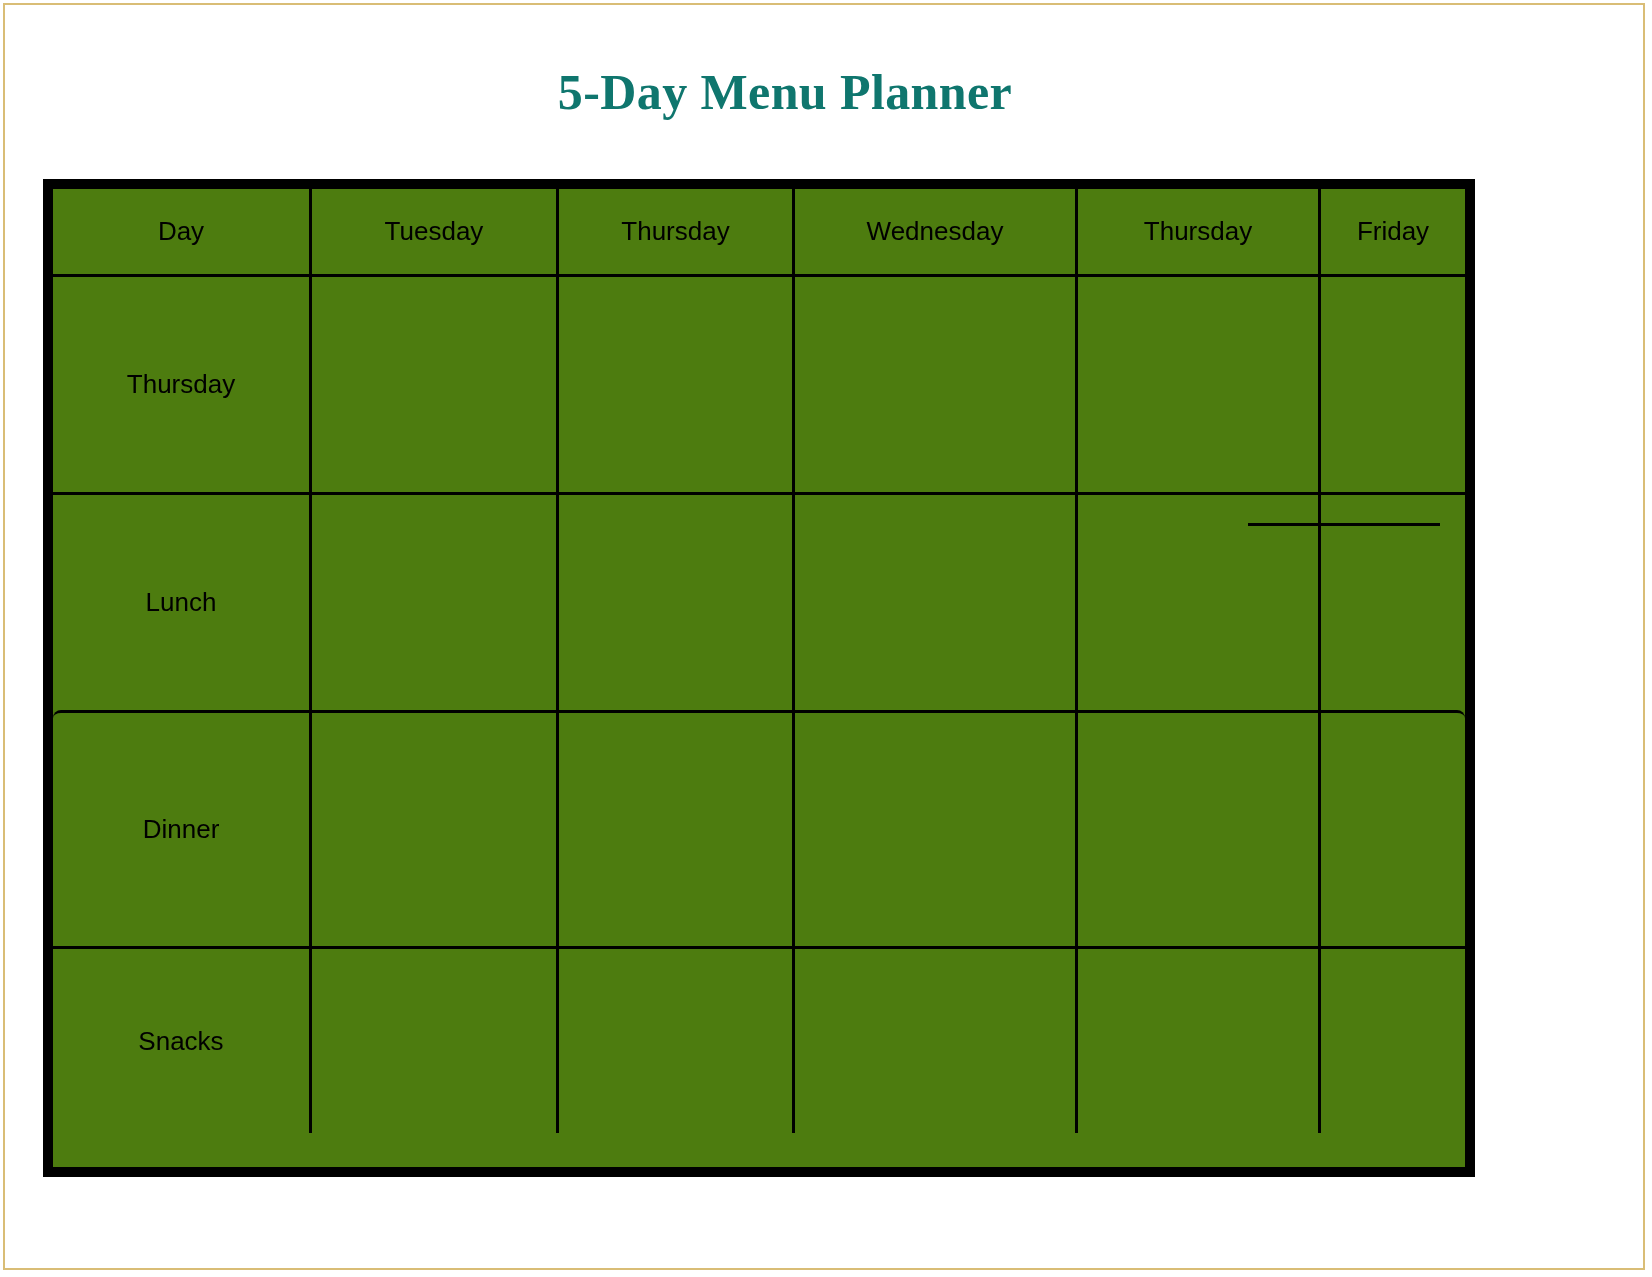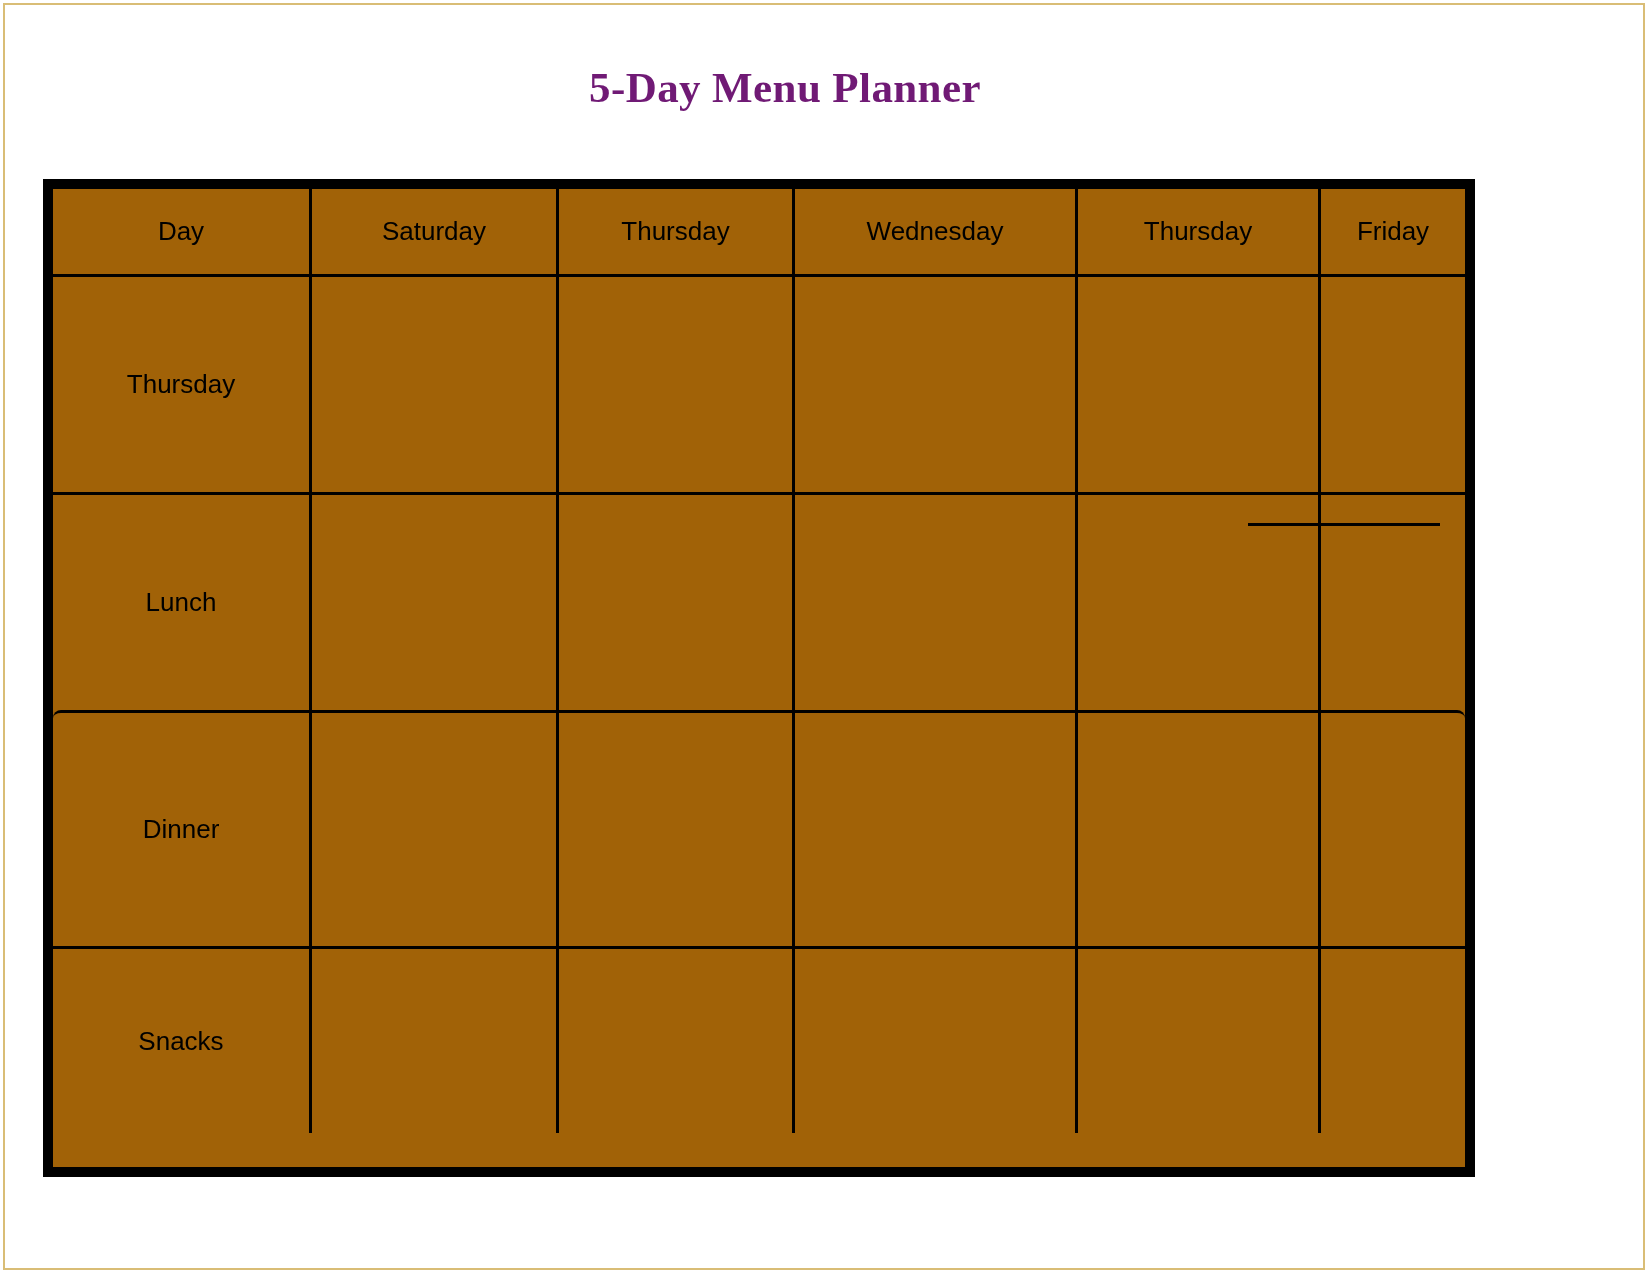--- a/index.html
+++ b/index.html
@@ -31,42 +31,42 @@
     position: absolute;
     left: 0;
     top: 58px;
     width: 1560px;
     text-align: center;
   }
   .title {
     display: inline-block;
     font-family: "Liberation Serif", serif;
     font-weight: bold;
-    font-size: 43px;
+    font-size: 50px;
     letter-spacing: 0.4px;
-    color: #701a75;
+    color: #0f766e;
     white-space: nowrap;
   }
 
   
   .table-frame {
     position: absolute;
     left: 38px;
     top: 174px;
     width: 1432px;
     height: 998px;
     box-sizing: border-box;
     border: 10px solid #000000;
     background: #ffffff;
   }
   .table {
     position: relative;
     width: 100%;
     height: 100%;
-    background: #a16207;
+    background: #4d7c0f;
   }
 
   
   .row {
     position: absolute;
     left: 0;
     width: 100%;
     box-sizing: border-box;
     display: flex;
   }
@@ -116,21 +116,21 @@
 
   <div class="title-wrap">
     <span class="title">5-Day Menu Planner</span>
   </div>
 
   <div class="table-frame">
     <div class="table">
 
       <div class="row row-header">
         <div class="cell header-cell c0">Day</div>
-        <div class="cell header-cell c1">Saturday</div>
+        <div class="cell header-cell c1">Tuesday</div>
         <div class="cell header-cell c2">Thursday</div>
         <div class="cell header-cell c3">Wednesday</div>
         <div class="cell header-cell c4">Thursday</div>
         <div class="cell header-cell c5">Friday</div>
       </div>
 
       <div class="row row-b0">
         <div class="cell row-label c0">Thursday</div>
         <div class="cell c1"></div>
         <div class="cell c2"></div>

